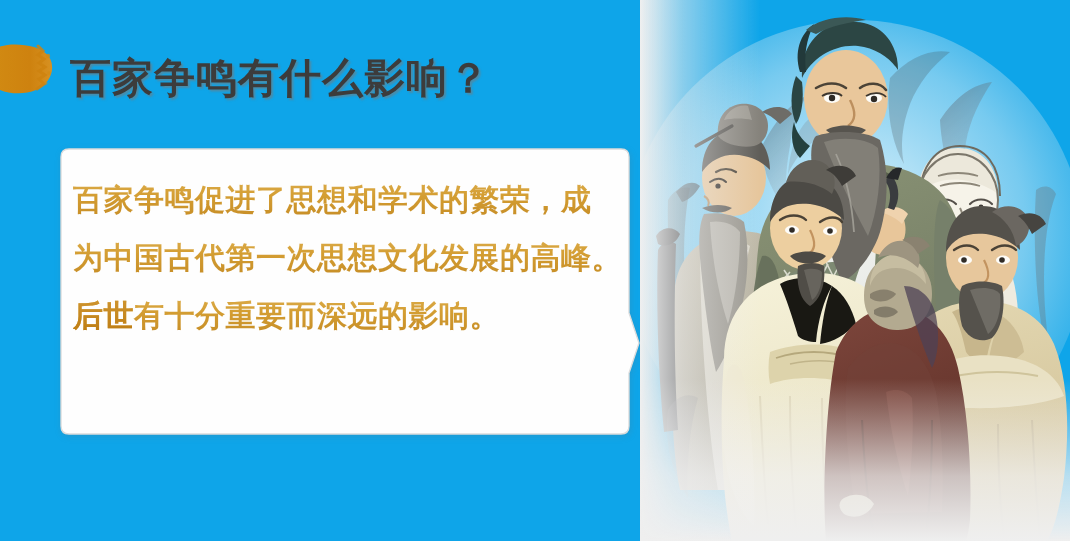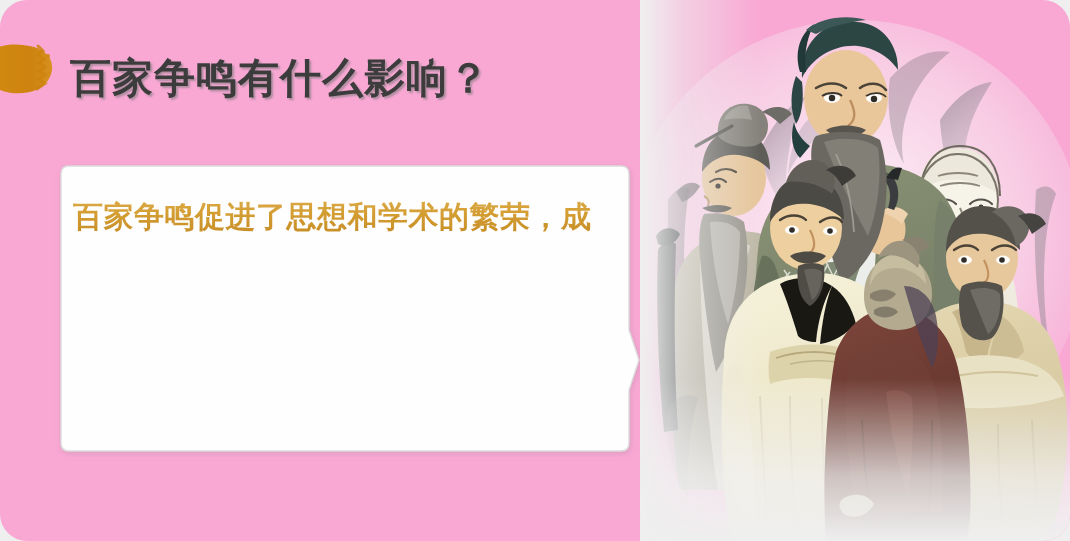--- a/index.html
+++ b/index.html
@@ -31,21 +31,21 @@
     font-size:41px; font-weight:bold;
     letter-spacing:1px;
     color:#3c3c3c;
     white-space:nowrap;
     line-height:56px;
     text-shadow:2px 2px 2px rgba(120,120,120,.55);
   }
 
   
   #card-wrap {
-    position:absolute; left:55px; top:164px;
+    position:absolute; left:55px; top:147px;
     width:590px; height:289px;
   }
   #card-shape {
     position:absolute; inset:0;
     width:590px; height:289px;
     filter:drop-shadow(1px 2px 3px rgba(110,110,110,.20));
   }
   #card-body {
     position:absolute;
     left:18px; top:24px;
@@ -77,21 +77,21 @@
   #illustration {
     position:absolute; right:0; top:0;
     width:430px; height:541px;
     pointer-events:none;
   }
   #illu-svg { display:block; width:430px; height:541px; }
 </style>
 </head>
 <body style="background: rgb(239, 239, 239);">
 
-<div id="slide" style="background: #f9a8d4; border-radius: 27px;">
+<div id="slide" style="background: #0ea5e9;">
 
   <svg id="brush-accent" viewBox="0 0 58 54" aria-hidden="true">
     <defs>
       <linearGradient id="brushGrad" x1="0" y1="0" x2="1" y2="0">
         <stop offset="0" stop-color="#d18a12"></stop>
         <stop offset="0.62" stop-color="#ce820f"></stop>
         <stop offset="1" stop-color="#d79121"></stop>
       </linearGradient>
     </defs>
     <path d="M0,6 C12,1 26,2 38,5 C48,8 56,15 56,24 C57,33 51,43 40,48 C28,53 12,52 2,47 C-3,44 -2,12 0,6 Z" fill="url(#brushGrad)"></path>
@@ -108,20 +108,22 @@
       <path d="M6,10 Q6,2 14,2 L566,2 Q574,2 574,10
                L574,166
                L584,196
                L574,226
                L574,279 Q574,287 566,287
                L14,287 Q6,287 6,279 Z" fill="#fefefe" stroke="#dcdcdc" stroke-width="1.4"></path>
     </svg>
 
     <div id="card-body">
       <div class="body-line">百家争鸣促进了思想和学术的繁荣，成</div>
+      <div class="body-line">为中国古代第一次思想文化发展的高峰。</div>
+      <div class="body-line"><span class="emph">后世</span><span>有十分重要而深远的影响。</span></div>
     </div>
   </div>
 
   <div id="illustration">
   <svg id="illu-svg" viewBox="0 0 430 541" aria-hidden="true">
     <defs>
       <linearGradient id="fadeBottom" x1="0" y1="0" x2="0" y2="1">
         <stop offset="0" stop-color="#efefef" stop-opacity="0"></stop>
         <stop offset="0.70" stop-color="#f4f4f4" stop-opacity="0"></stop>
         <stop offset="0.88" stop-color="#f2f2f2" stop-opacity=".75"></stop>

